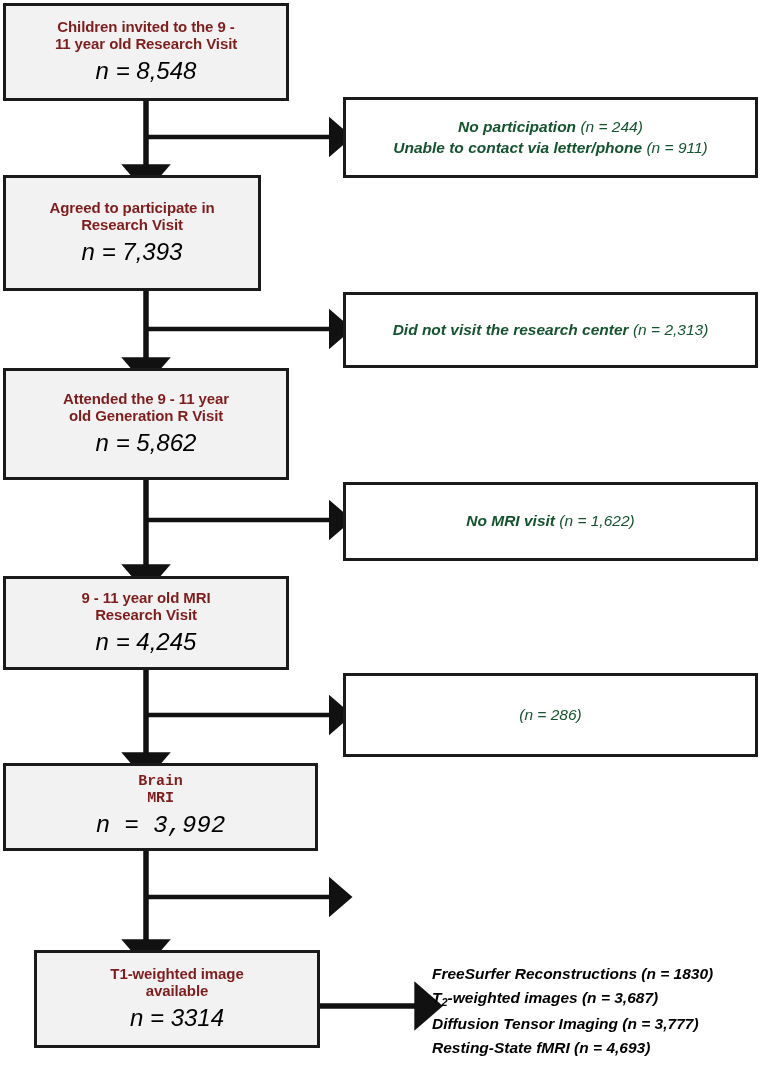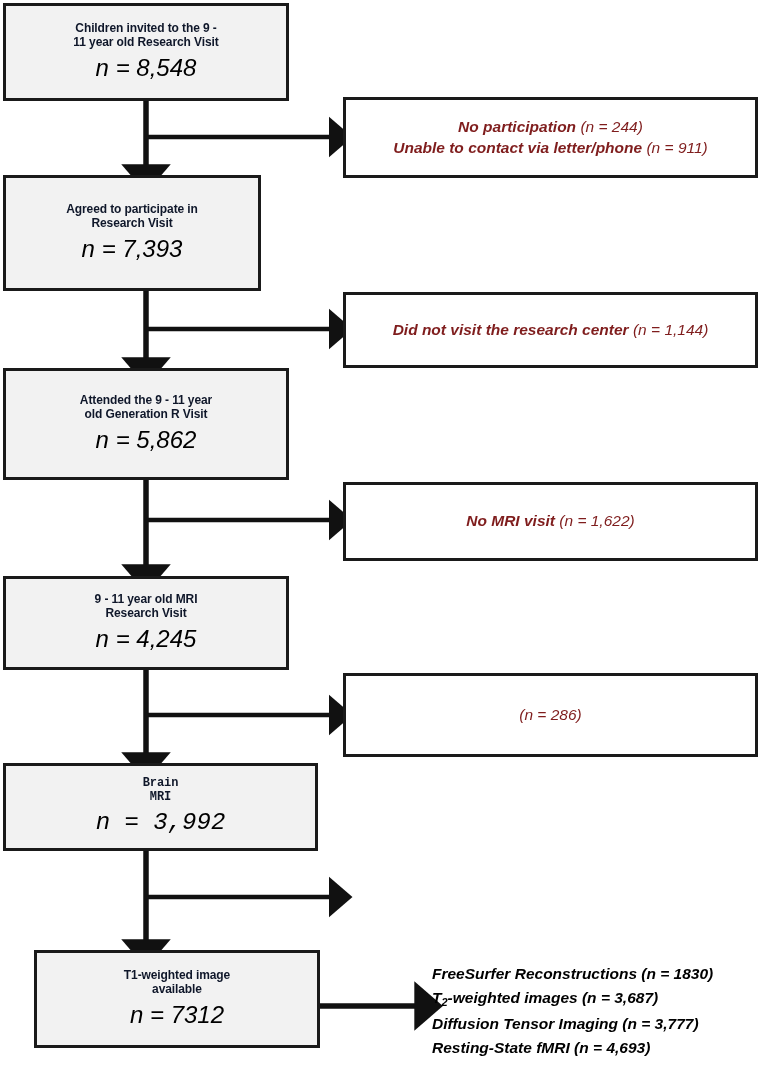--- a/index.html
+++ b/index.html
@@ -34,23 +34,23 @@
     border: 3px solid #1a1a1a;
     display: flex;
     flex-direction: column;
     align-items: center;
     justify-content: center;
     text-align: center;
     padding: 2px 6px;
   }
   .main-box .title {
     font-weight: bold;
-    font-size: 12px;
+    font-size: 15px;
     line-height: 1.18;
-    color: #0f172a;
+    color: #7f1d1d;
     letter-spacing: -0.1px;
     white-space: pre-line;
   }
   .main-box .count {
     font-style: italic;
     font-size: 24px;
     line-height: 1.3;
     color: #000000;
     margin-top: 2px;
     white-space: pre;
@@ -65,21 +65,21 @@
     display: flex;
     flex-direction: column;
     align-items: center;
     justify-content: center;
     text-align: center;
     padding: 2px 8px;
   }
   .excl-line {
     font-size: 15.5px;
     line-height: 1.32;
-    color: #7f1d1d;
+    color: #14532d;
     white-space: nowrap;
   }
   .excl-line .lbl {
     font-weight: bold;
     font-style: italic;
   }
   .excl-line .num {
     font-style: italic;
     font-weight: normal;
     white-space: pre;
@@ -165,35 +165,35 @@
 
   <div class="main-box" style="left:3px; top:763px; width:315px; height:88px;font-family:Liberation Mono, monospace;">
     <div class="title">Brain
 MRI</div>
     <div class="count">n = 3,992</div>
   </div>
 
   <div class="main-box" style="left:6px; top:950px; width:286px; height:98px;margin-left:28px;">
     <div class="title">T1-weighted image
 available</div>
-    <div class="count">n = 7312</div>
+    <div class="count">n = 3314</div>
   </div>
 
   <div class="excl-box" style="left:343px; top:97px; width:415px; height:81px;">
     <div class="excl-line">
       <span class="lbl">No participation </span><span class="num">(n = 244)</span>
     </div>
     <div class="excl-line">
       <span class="lbl">Unable to contact via letter/phone </span><span class="num">(n = 911)</span>
     </div>
   </div>
 
   <div class="excl-box" style="left:343px; top:292px; width:415px; height:76px;">
     <div class="excl-line">
-      <span class="lbl">Did not visit the research center </span><span class="num">(n = 1,144)</span>
+      <span class="lbl">Did not visit the research center </span><span class="num">(n = 2,313)</span>
     </div>
   </div>
 
   <div class="excl-box" style="left:343px; top:482px; width:415px; height:79px;">
     <div class="excl-line">
       <span class="lbl">No MRI visit </span><span class="num">(n = 1,622)</span>
     </div>
   </div>
 
   <div class="excl-box" style="left:343px; top:673px; width:415px; height:84px;">

